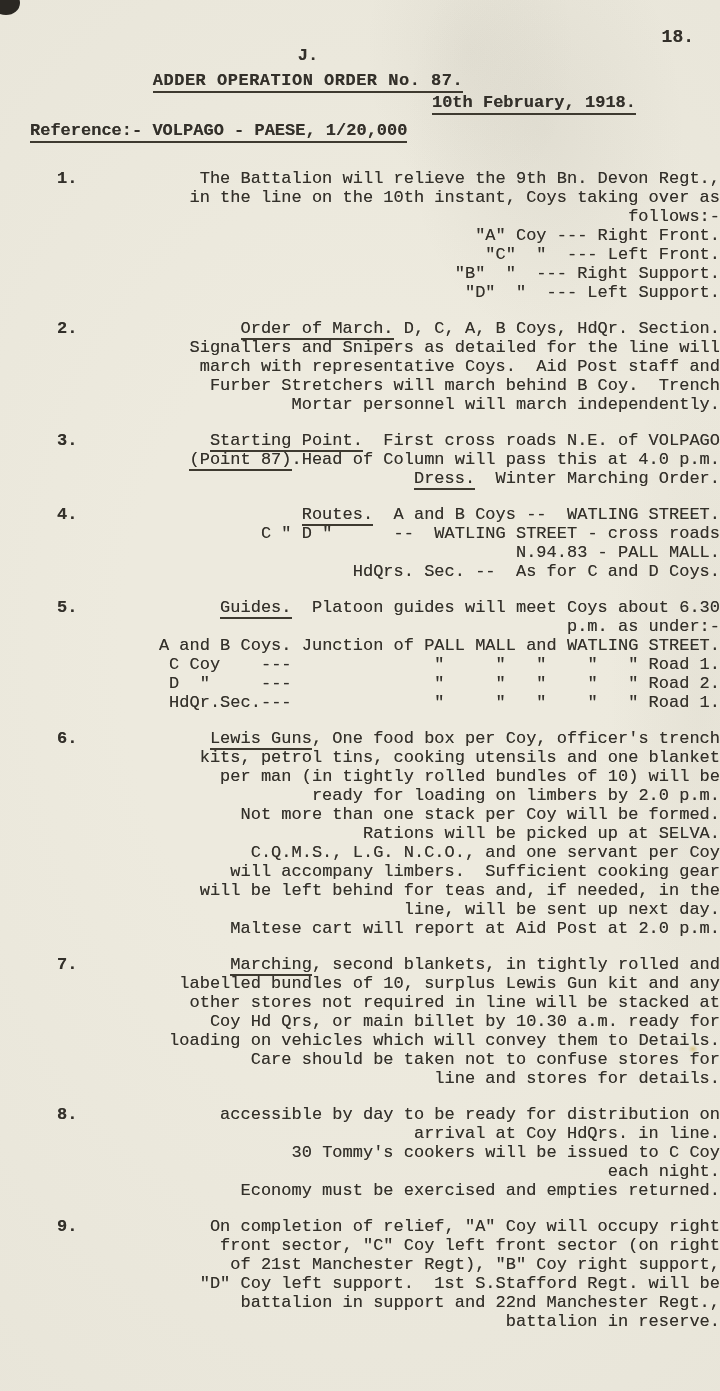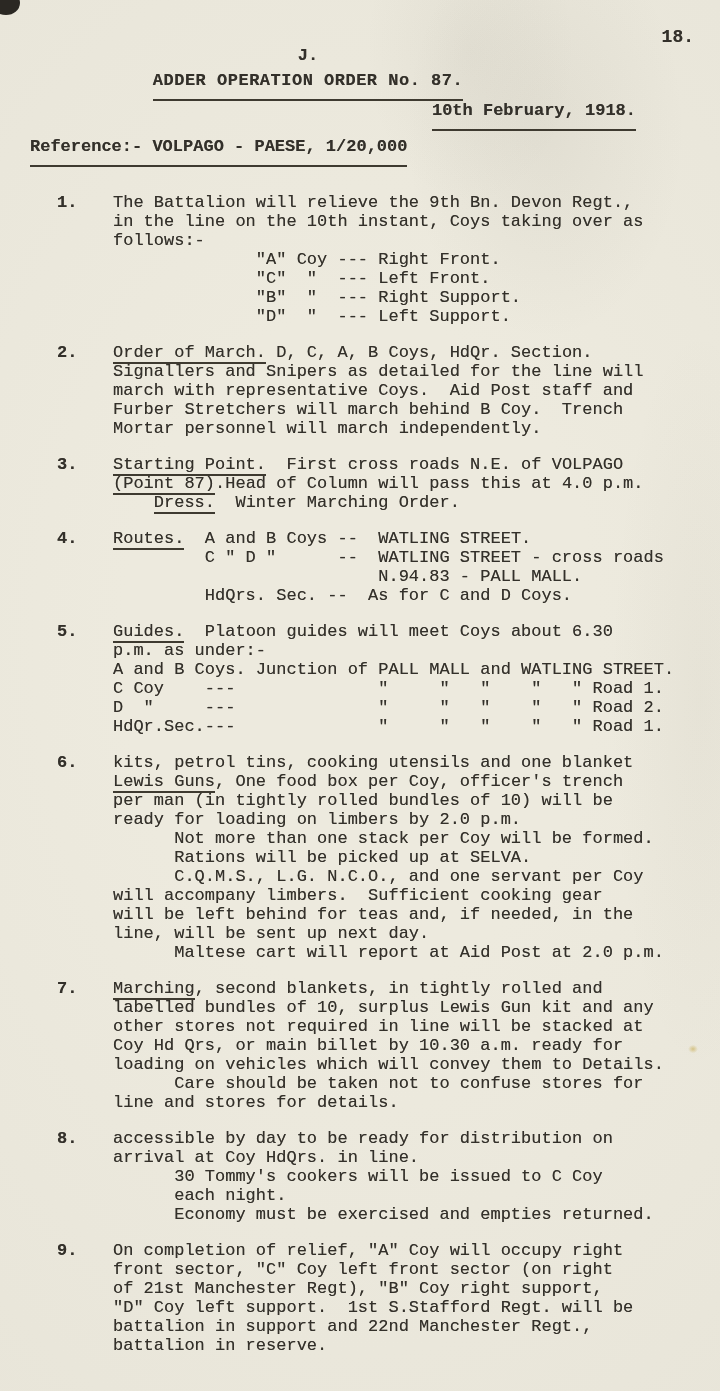--- a/index.html
+++ b/index.html
@@ -30,31 +30,31 @@
   }
   .page-number{
     position:absolute;top:28px;right:26px;
     font-weight:700;font-size:18px;
   }
   .header-center{width:616px;text-align:center;}
   .series-letter{font-weight:700;}
   .title-wrap{margin-top:6px;}
   .underlined{
     display:inline-block;font-weight:700;
-    border-bottom:2px solid #3e3a30;padding-bottom:9px;
+    border-bottom:2px solid #3e3a30;padding-bottom:1px;
   }
   .title-wrap .underlined{letter-spacing:0.5px;}
   .date-wrap{text-align:right;padding-right:84px;}
   .reference-wrap{margin-top:6px;padding-left:30px;}
   .sections{margin-top:26px;}
   .section{display:flex;margin-bottom:17px;}
   .secnum{
     width:56px;padding-left:57px;flex:0 0 auto;font-weight:700;
   }
-  .secbody{flex:1 1 auto;}
+  .secbody{flex:1 1 auto;text-align:right;}
   .line{white-space:pre;min-height:19px;}
   .u{font-weight:400;border-bottom:2px solid #3e3a30;}
 </style>
 </head>
 <body>
 
 <div class="paper"></div>
 <div class="corner-mark"></div>
 
 <div class="doc">
@@ -122,22 +122,22 @@
           <div class="line"><span>p.m. as under:-</span></div>
           <div class="line"><span>A and B Coys. Junction of PALL MALL and WATLING STREET.</span></div>
           <div class="line"><span>C Coy    ---              "     "   "    "   " Road 1.</span></div>
           <div class="line"><span>D  "     ---              "     "   "    "   " Road 2.</span></div>
           <div class="line"><span>HdQr.Sec.---              "     "   "    "   " Road 1.</span></div>
         </div>
       </div>
       <div class="section">
         <div class="secnum">6.</div>
         <div class="secbody">
+          <div class="line"><span class="u">Lewis Guns</span><span>, One food box per Coy, officer's trench</span></div>
           <div class="line"><span>kits, petrol tins, cooking utensils and one blanket</span></div>
-          <div class="line"><span class="u">Lewis Guns</span><span>, One food box per Coy, officer's trench</span></div>
           <div class="line"><span>per man (in tightly rolled bundles of 10) will be</span></div>
           <div class="line"><span>ready for loading on limbers by 2.0 p.m.</span></div>
           <div class="line"><span>      Not more than one stack per Coy will be formed.</span></div>
           <div class="line"><span>      Rations will be picked up at SELVA.</span></div>
           <div class="line"><span>      C.Q.M.S., L.G. N.C.O., and one servant per Coy</span></div>
           <div class="line"><span>will accompany limbers.  Sufficient cooking gear</span></div>
           <div class="line"><span>will be left behind for teas and, if needed, in the</span></div>
           <div class="line"><span>line, will be sent up next day.</span></div>
           <div class="line"><span>      Maltese cart will report at Aid Post at 2.0 p.m.</span></div>
         </div>

